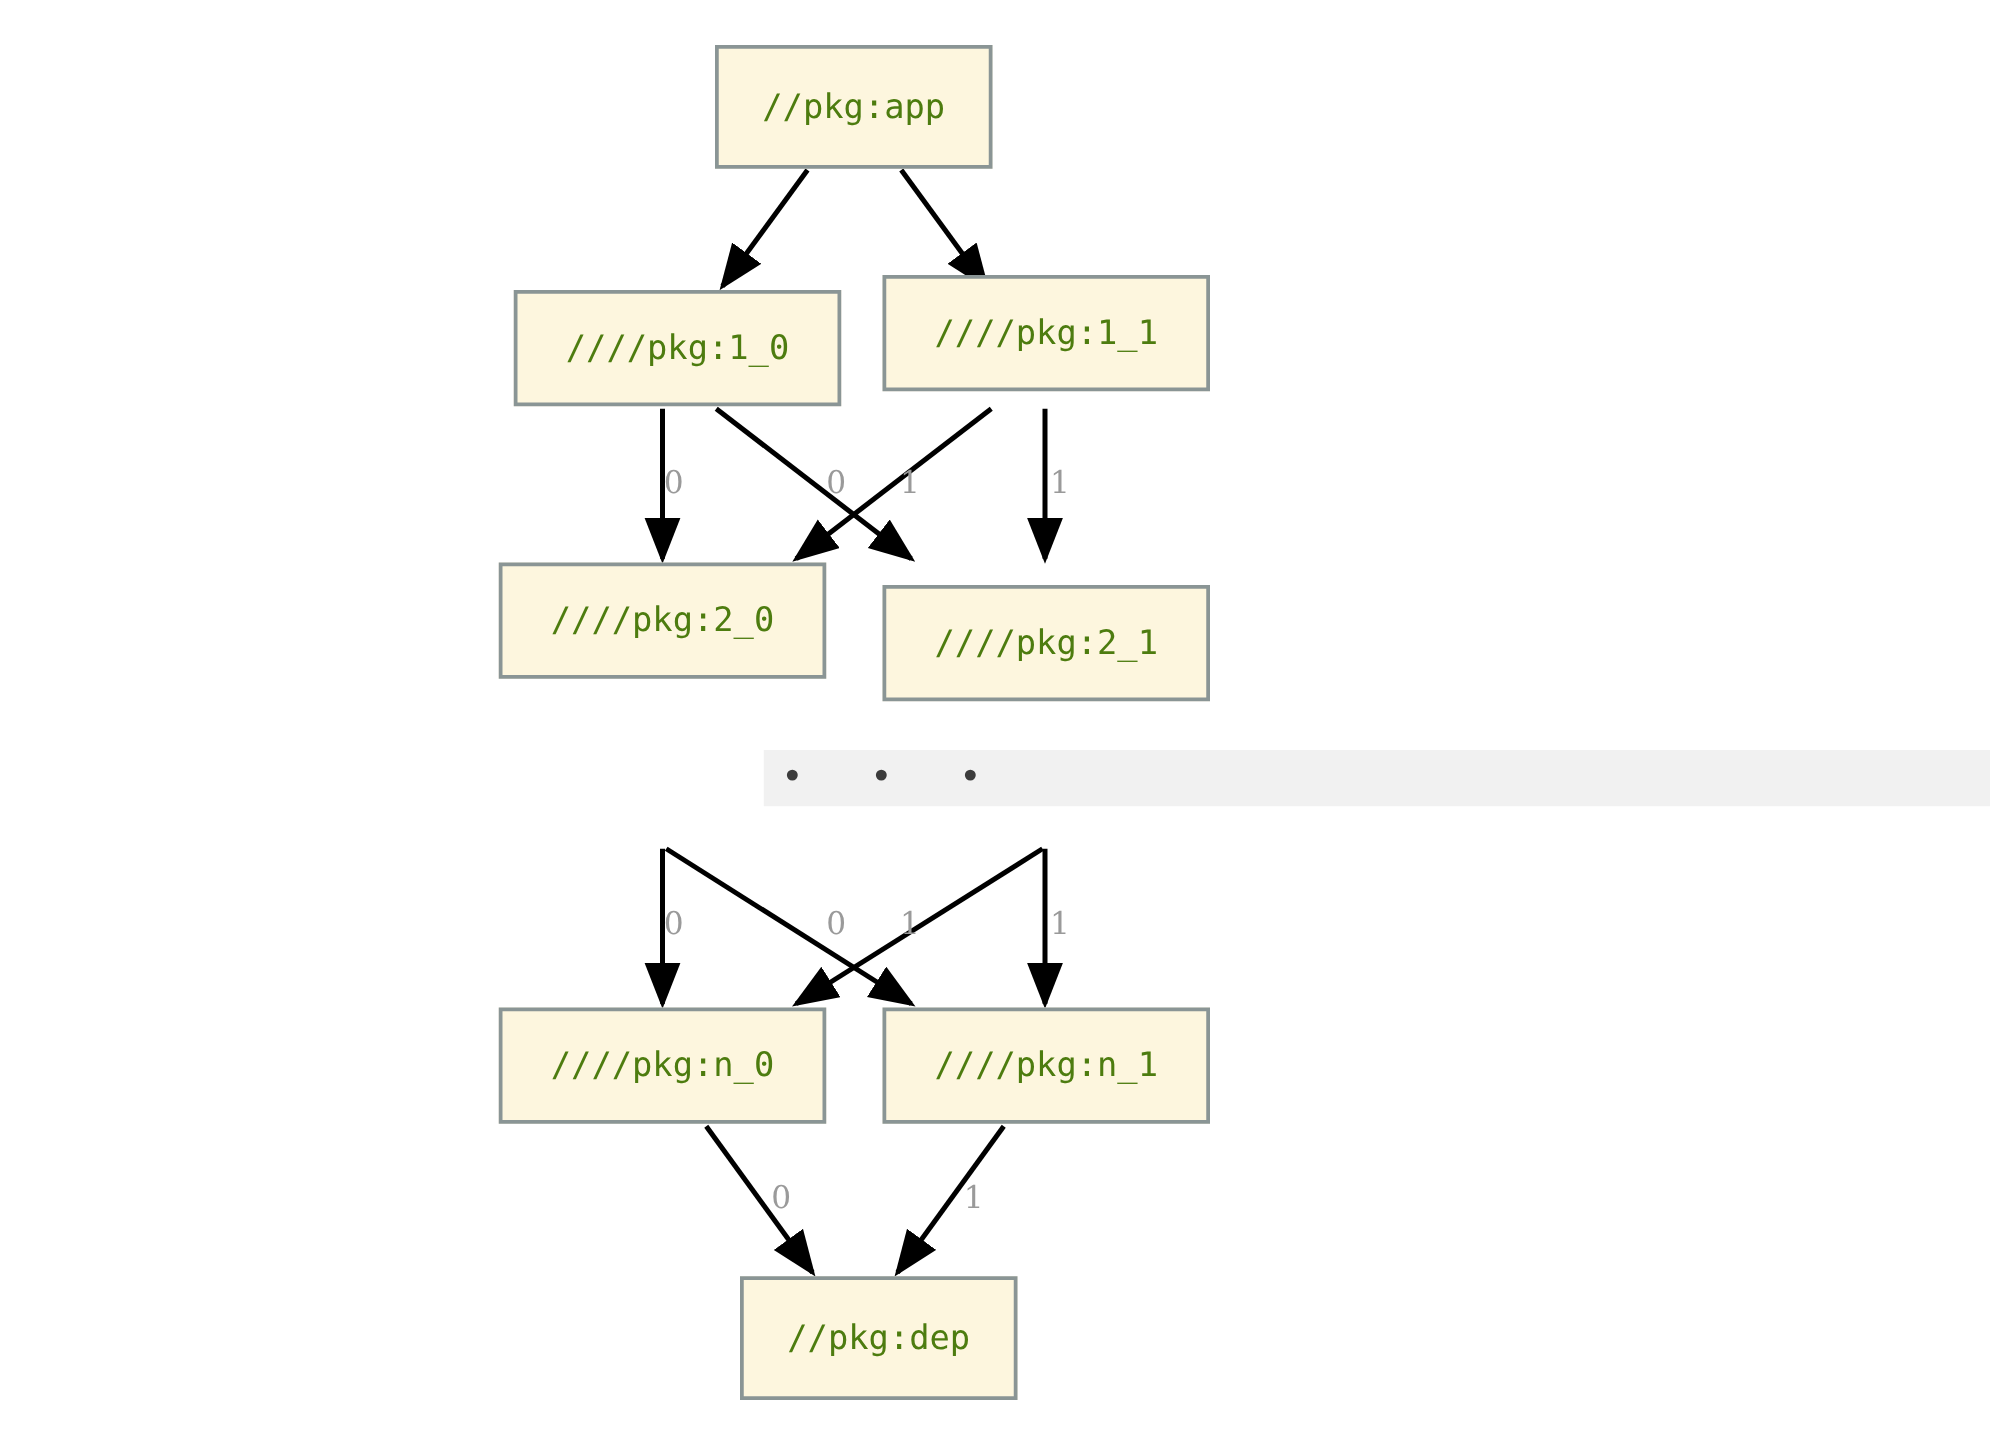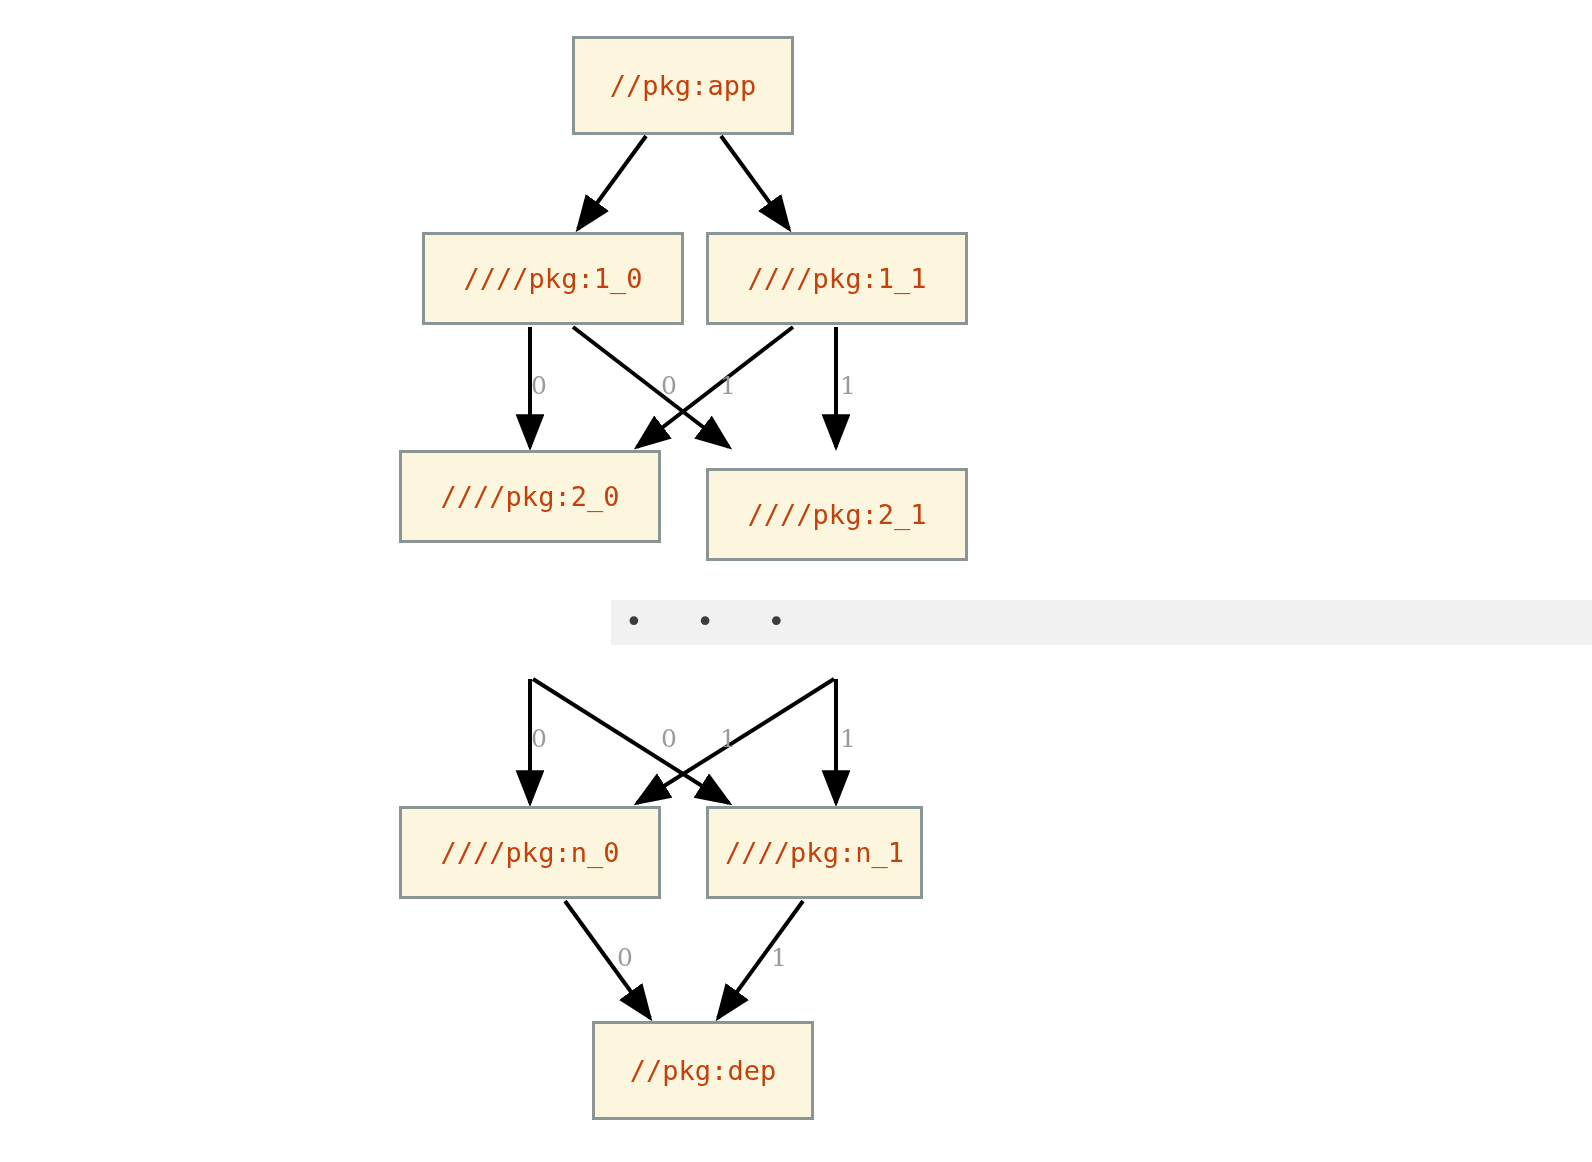--- a/index.html
+++ b/index.html
@@ -29,21 +29,21 @@
     box-sizing: border-box;
     background: #fdf6de;
     border: 3px solid #8a9595;
     display: flex;
     align-items: center;
     justify-content: center;
   }
   .node-label {
     font-family: "DejaVu Sans Mono", "Liberation Mono", monospace;
     font-size: 27px;
-    color: #c2410c;
+    color: #4d7c0f;
     letter-spacing: 0px;
     white-space: nowrap;
     user-select: none;
   }
   .edge-label {
     position: absolute;
     font-family: "DejaVu Serif", "Liberation Serif", serif;
     font-size: 25px;
     color: #9a9a9a;
     white-space: nowrap;
@@ -90,36 +90,36 @@
         <line x1="836" y1="679" x2="836" y2="803" stroke="#000000" stroke-width="4" marker-end="url(#arrowhead)"></line>
         <line x1="565" y1="901" x2="650" y2="1018" stroke="#000000" stroke-width="4" marker-end="url(#arrowhead)"></line>
         <line x1="803" y1="901" x2="718" y2="1018" stroke="#000000" stroke-width="4" marker-end="url(#arrowhead)"></line>
       </g>
   </svg>
 
   <div id="nodes-layer">
       <div class="node-box" style="left: 572px; top: 36px; width: 222px; height: 99px; background: rgb(253, 246, 222); border-color: rgb(138, 149, 149);">
         <span class="node-label">//pkg:app</span>
       </div>
-      <div class="node-box" style="left: 422px; top: 232px; width: 262px; height: 93px; background: rgb(253, 246, 222); border-color: rgb(138, 149, 149);">
+      <div class="node-box" style="left: 411px; top: 232px; width: 262px; height: 93px; background: rgb(253, 246, 222); border-color: rgb(138, 149, 149);">
         <span class="node-label">////pkg:1_0</span>
       </div>
-      <div class="node-box" style="left: 706px; top: 232px; width: 262px; height: 93px; background: rgb(253, 246, 222); border-color: rgb(138, 149, 149);">
+      <div class="node-box" style="left: 706px; top: 220px; width: 262px; height: 93px; background: rgb(253, 246, 222); border-color: rgb(138, 149, 149);">
         <span class="node-label">////pkg:1_1</span>
       </div>
       <div class="node-box" style="left: 399px; top: 450px; width: 262px; height: 93px; background: rgb(253, 246, 222); border-color: rgb(138, 149, 149); text-align: center;">
         <span class="node-label">////pkg:2_0</span>
       </div>
       <div class="node-box" style="left: 706px; top: 468px; width: 262px; height: 93px; background: rgb(253, 246, 222); border-color: rgb(138, 149, 149);">
         <span class="node-label">////pkg:2_1</span>
       </div>
       <div class="node-box" style="left: 399px; top: 806px; width: 262px; height: 93px; background: rgb(253, 246, 222); border-color: rgb(138, 149, 149);">
         <span class="node-label">////pkg:n_0</span>
       </div>
-      <div class="node-box" style="left: 706px; top: 806px; width: 217px; height: 93px; background: rgb(253, 246, 222); border-color: rgb(138, 149, 149);">
+      <div class="node-box" style="left: 706px; top: 806px; width: 262px; height: 93px; background: rgb(253, 246, 222); border-color: rgb(138, 149, 149);">
         <span class="node-label">////pkg:n_1</span>
       </div>
       <div class="node-box" style="left: 572px; top: 1021px; width: 222px; height: 99px; background: rgb(253, 246, 222); border-color: rgb(138, 149, 149); margin-left: 20px;">
         <span class="node-label">//pkg:dep</span>
       </div>
     </div>
   <div id="labels-layer">
       <div class="edge-label" style="left: 531px; top: 371px; color: rgb(154, 154, 154);">0</div>
       <div class="edge-label" style="left: 661px; top: 371px; color: rgb(154, 154, 154);">0</div>
       <div class="edge-label" style="left: 720px; top: 371px; color: rgb(154, 154, 154);">1</div>

